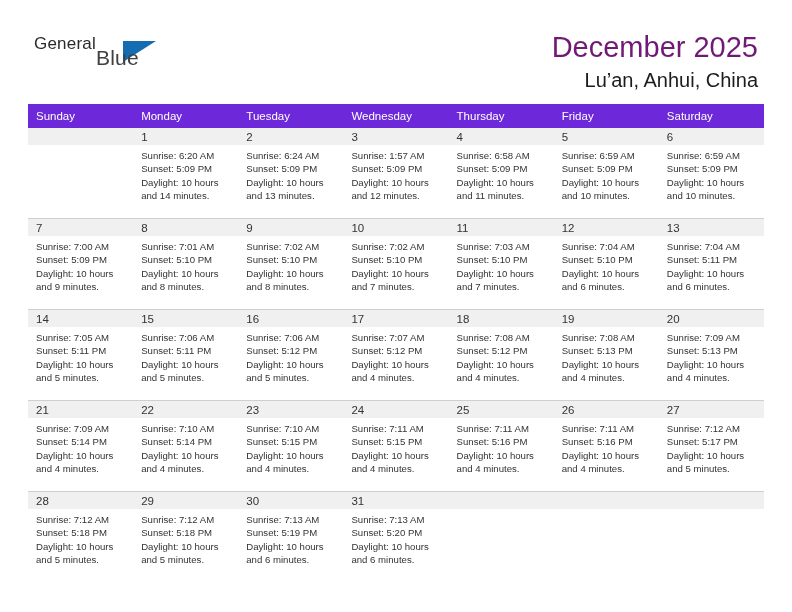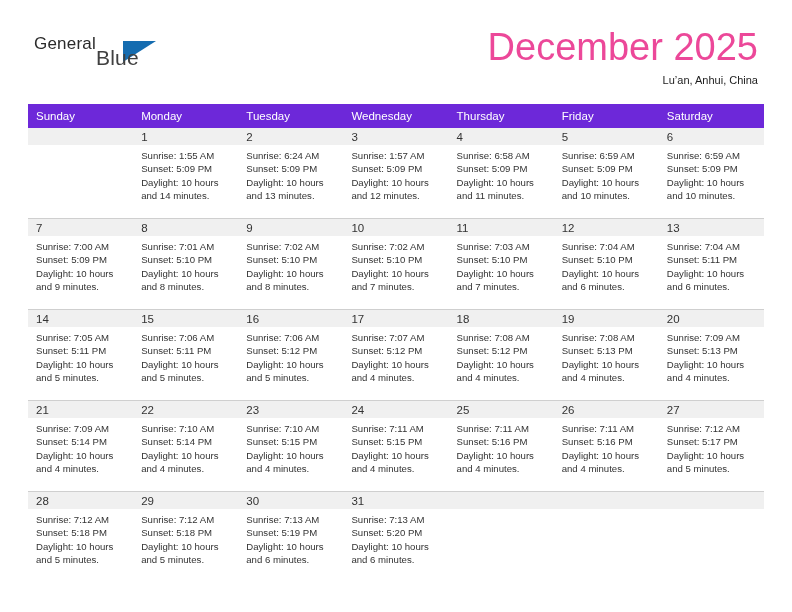--- a/index.html
+++ b/index.html
@@ -65,28 +65,28 @@
     letter-spacing: 0.2px;
   }
 
   .title-block {
     position: absolute;
     right: 34px;
     top: 30px;
     text-align: right;
   }
   .cal-title {
-    font-size: 38px;
+    font-size: 29px;
     font-weight: normal;
-    color: #ec4899;
+    color: #701a75;
     line-height: 34px;
     white-space: nowrap;
   }
   .cal-subtitle {
-    font-size: 11px;
+    font-size: 20px;
     color: #1c1c1c;
     line-height: 20px;
     margin-top: 6px;
     white-space: nowrap;
   }
 
   
   .calendar {
     position: absolute;
     left: 28px;
@@ -195,21 +195,21 @@
                 <div></div>
                 <div></div>
                 <div></div>
               </div>
             </div>
           </td>
           <td class="">
             <div class="cell-inner">
               <div class="daynum-strip">1</div>
               <div class="cell-body">
-                <div>Sunrise: 1:55 AM</div>
+                <div>Sunrise: 6:20 AM</div>
                 <div>Sunset: 5:09 PM</div>
                 <div>Daylight: 10 hours</div>
                 <div>and 14 minutes.</div>
               </div>
             </div>
           </td>
           <td class="">
             <div class="cell-inner">
               <div class="daynum-strip">2</div>
               <div class="cell-body">

